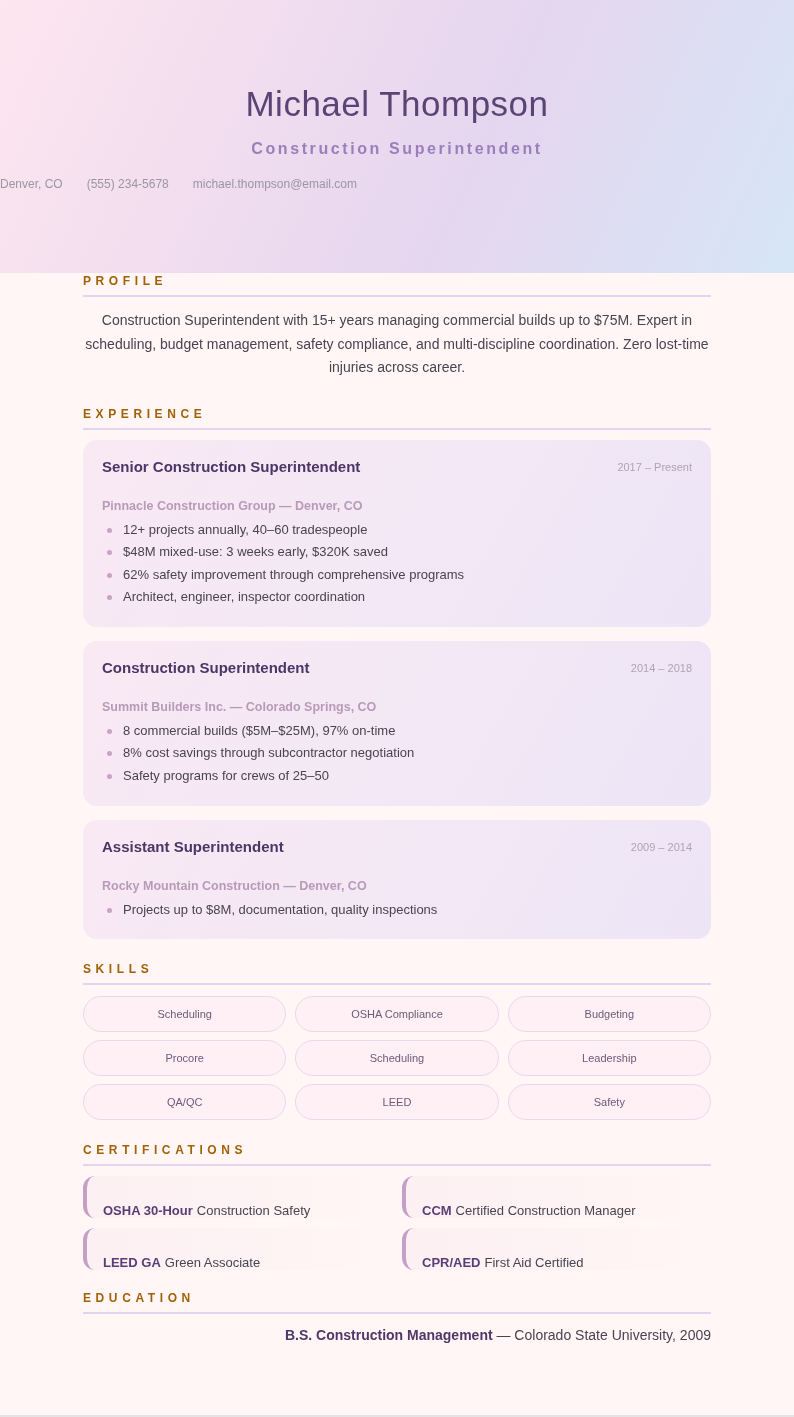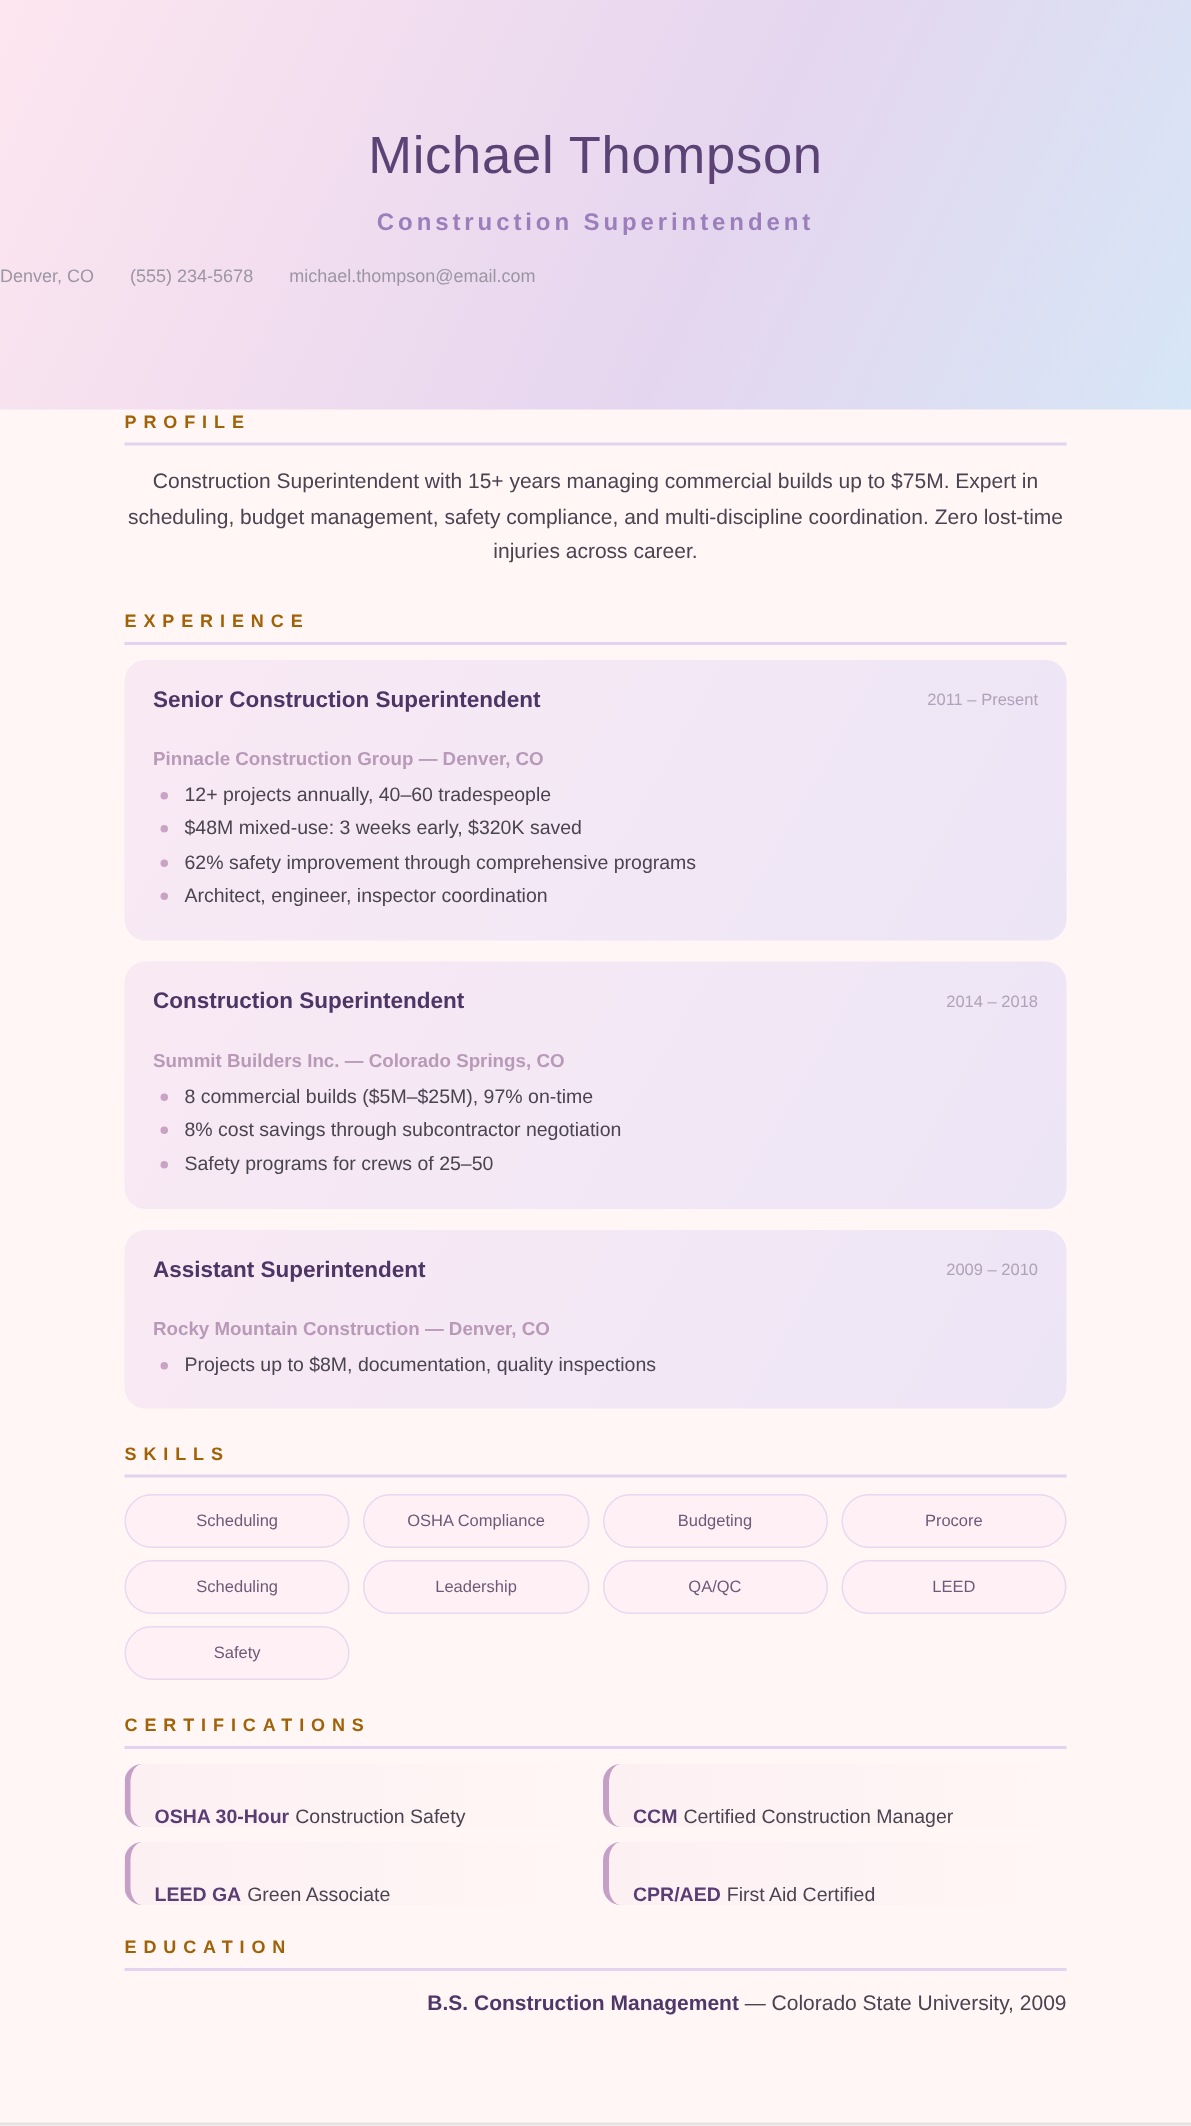--- a/index.html
+++ b/index.html
@@ -49,21 +49,21 @@
   .job-company { font-size: 12.5px; font-weight: bold; color: #b89ab8; margin-top: 24px; }
   .bullets { list-style: none; margin-top: 6px; }
   .bullets li {
     font-size: 13px; color: #4a4350; line-height: 22.6px; padding-left: 21px; position: relative;
   }
   .bullets li::before {
     content: ""; position: absolute; left: 5px; top: 9px; width: 5px; height: 5px;
     border-radius: 50%; background: #c8a3c4;
   }
   .skills {
-    display: grid; grid-template-columns: repeat(4, 1fr); column-gap: 9px; row-gap: 8px; margin-top: 11px;
+    display: grid; grid-template-columns: repeat(3, 1fr); column-gap: 9px; row-gap: 8px; margin-top: 11px;
   }
   .skill {
     height: 36px; border-radius: 18px; border: 1px solid #ead8ee; background: #fff0f5;
     font-size: 11px; color: #6e5a78; display: flex; align-items: center; justify-content: center;
   }
   .certs { display: grid; grid-template-columns: 1fr 1fr; column-gap: 10px; row-gap: 10px; margin-top: 10px; }
   .cert {
     height: 42px; border-left: 4px solid #c4a0c6; border-radius: 12px 0 0 12px;
     display: flex; align-items: flex-end; padding-left: 16px; font-size: 13px; color: #4a4350;
     background: linear-gradient(90deg, #fdf0f3 0%, #fff6f5 100%);
@@ -91,21 +91,21 @@
   <section style="margin-top:27px;">
     <div class="section-title">PROFILE</div>
     <p class="profile-text">Construction Superintendent with 15+ years managing commercial builds up to $75M. Expert in scheduling, budget management, safety compliance, and multi-discipline coordination. Zero lost-time injuries across career.</p>
   </section>
 
   <section style="margin-top:27px;">
     <div class="section-title">EXPERIENCE</div>
 
     <div class="card">
       <div class="job-title">Senior Construction Superintendent</div>
-      <div class="job-date">2011 – Present</div>
+      <div class="job-date">2017 – Present</div>
       <div class="job-company">Pinnacle Construction Group — Denver, CO</div>
       <ul class="bullets">
         <li>12+ projects annually, 40–60 tradespeople</li>
         <li>$48M mixed-use: 3 weeks early, $320K saved</li>
         <li>62% safety improvement through comprehensive programs</li>
         <li>Architect, engineer, inspector coordination</li>
       </ul>
     </div>
 
     <div class="card">
@@ -114,21 +114,21 @@
       <div class="job-company">Summit Builders Inc. — Colorado Springs, CO</div>
       <ul class="bullets">
         <li>8 commercial builds ($5M–$25M), 97% on-time</li>
         <li>8% cost savings through subcontractor negotiation</li>
         <li>Safety programs for crews of 25–50</li>
       </ul>
     </div>
 
     <div class="card">
       <div class="job-title">Assistant Superintendent</div>
-      <div class="job-date">2009 – 2010</div>
+      <div class="job-date">2009 – 2014</div>
       <div class="job-company">Rocky Mountain Construction — Denver, CO</div>
       <ul class="bullets">
         <li>Projects up to $8M, documentation, quality inspections</li>
       </ul>
     </div>
   </section>
 
   <section style="margin-top:23px;">
     <div class="section-title">SKILLS</div>
     <div class="skills">

